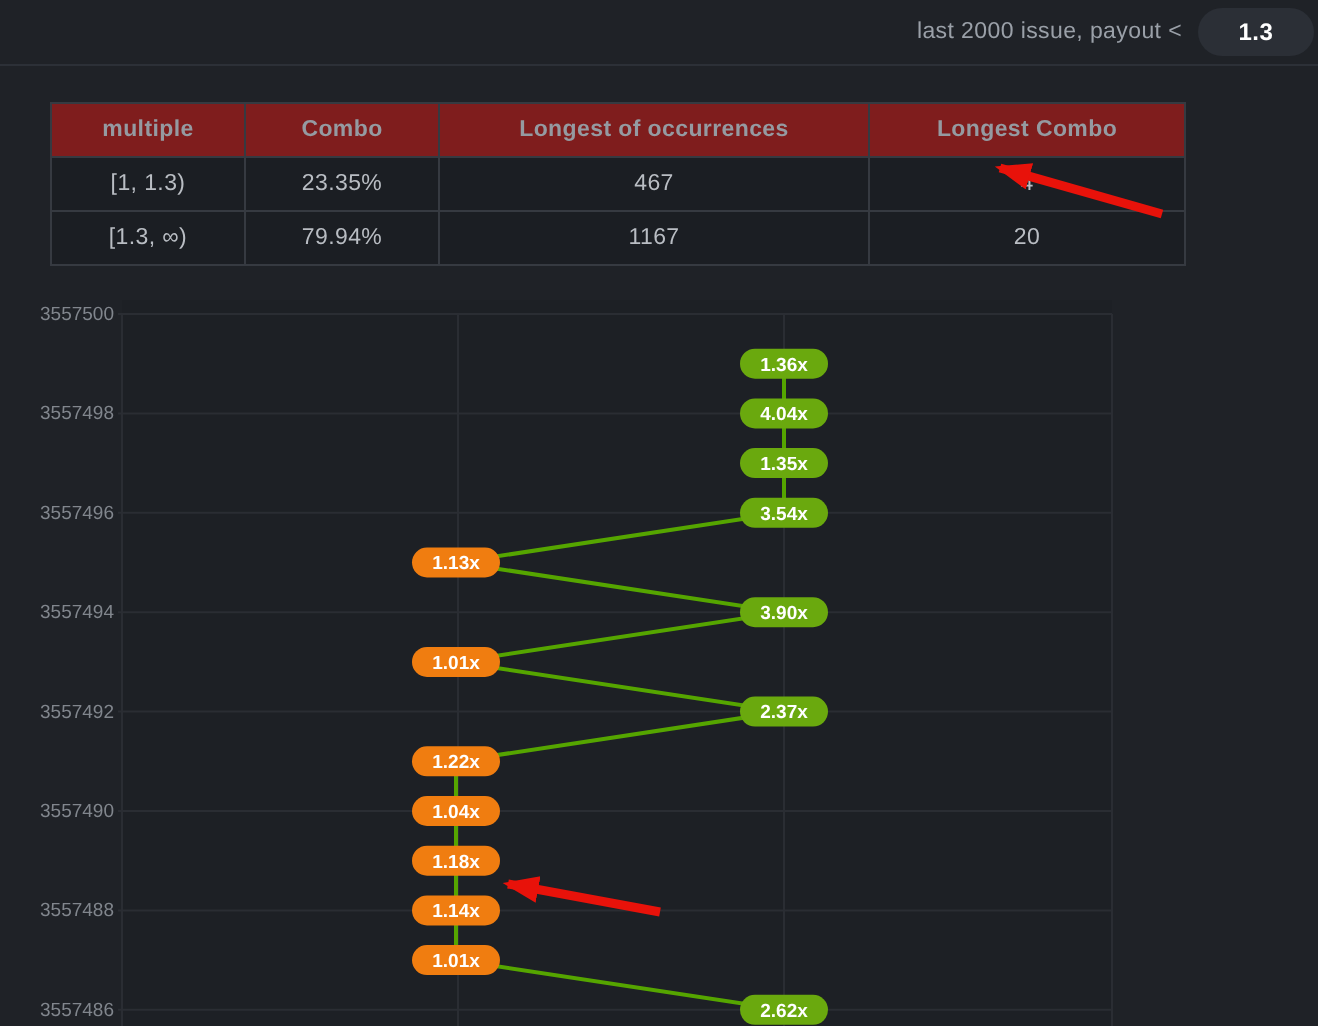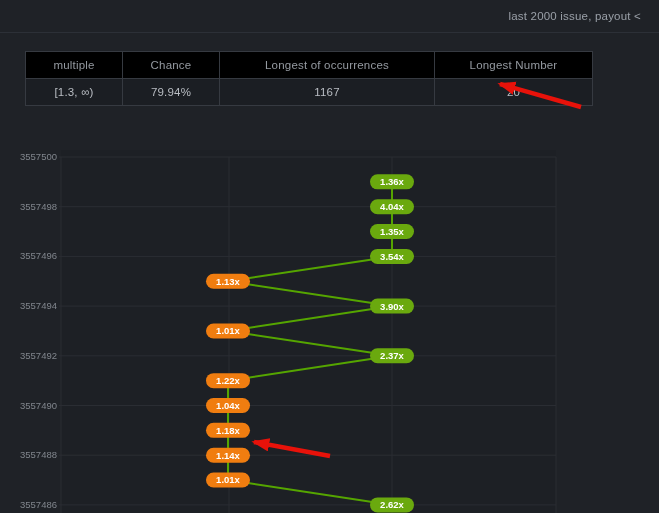--- a/index.html
+++ b/index.html
@@ -6,59 +6,66 @@
   body{
     width:659px;height:513px;overflow:hidden;position:relative;
     background:#1f2227;
     font-family:"Liberation Sans","DejaVu Sans",sans-serif;
     -webkit-font-smoothing:antialiased;
   }
   .topbar{
     position:absolute;top:0;left:0;width:659px;height:33px;
     border-bottom:1px solid #2c3037;
     display:flex;align-items:center;justify-content:flex-end;
-    gap:8px;padding-right:18px;box-sizing:border-box;
+    gap:8px;padding-right:2px;box-sizing:border-box;
   }
   .topbar-note{color:#9aa0a8;font-size:11.5px;letter-spacing:.2px;}
   .payout-badge{
     background:#2b2f36;color:#ffffff;font-weight:bold;font-size:12px;
     min-width:30px;text-align:center;
     padding:5px 14px;border-radius:12px;letter-spacing:.3px;
   }
   table.stats{
     position:absolute;left:25px;top:51px;width:531px;
     border-collapse:collapse;table-layout:fixed;
   }
   table.stats th,table.stats td{
     border:1px solid #363a41;height:26px;text-align:center;
     font-size:11.5px;padding:0 4px;letter-spacing:.2px;
   }
-  table.stats th{background:#000000;color:#959aa1;font-weight:normal;}
+  table.stats th{background:#7f1d1d;color:#959aa1;font-weight:bold;}
   table.stats td{background:#1b1e23;color:#b9bdc3;}
   .c0{width:88px}.c1{width:88px}.c2{width:206px}.c3{width:149px}
   #chart{position:absolute;left:0;top:150px;}
   #arrows{position:absolute;left:0;top:0;pointer-events:none;}
 </style>
 </head>
 <body>
 
 <div class="topbar">
   <span class="topbar-note">last 2000 issue, payout &lt;</span>
+  <span class="payout-badge">1.3</span>
 </div>
 
 <table class="stats">
   <thead>
     <tr>
       <th class="c0">multiple</th>
-      <th class="c1">Chance</th>
+      <th class="c1">Combo</th>
       <th class="c2">Longest of occurrences</th>
-      <th class="c3">Longest Number</th>
+      <th class="c3">Longest Combo</th>
     </tr>
   </thead>
   <tbody>
+    <tr>
+      <td>[1, 1.3)</td>
+      <td>23.35%</td>
+      <td>467</td>
+      <td>4</td>
+    </tr>
     <tr>
       <td>[1.3, ∞)</td>
       <td>79.94%</td>
       <td>1167</td>
       <td>20</td>
     </tr>
   </tbody>
 </table>
 
 <svg id="chart" width="659" height="363" viewBox="0 150 659 363">

